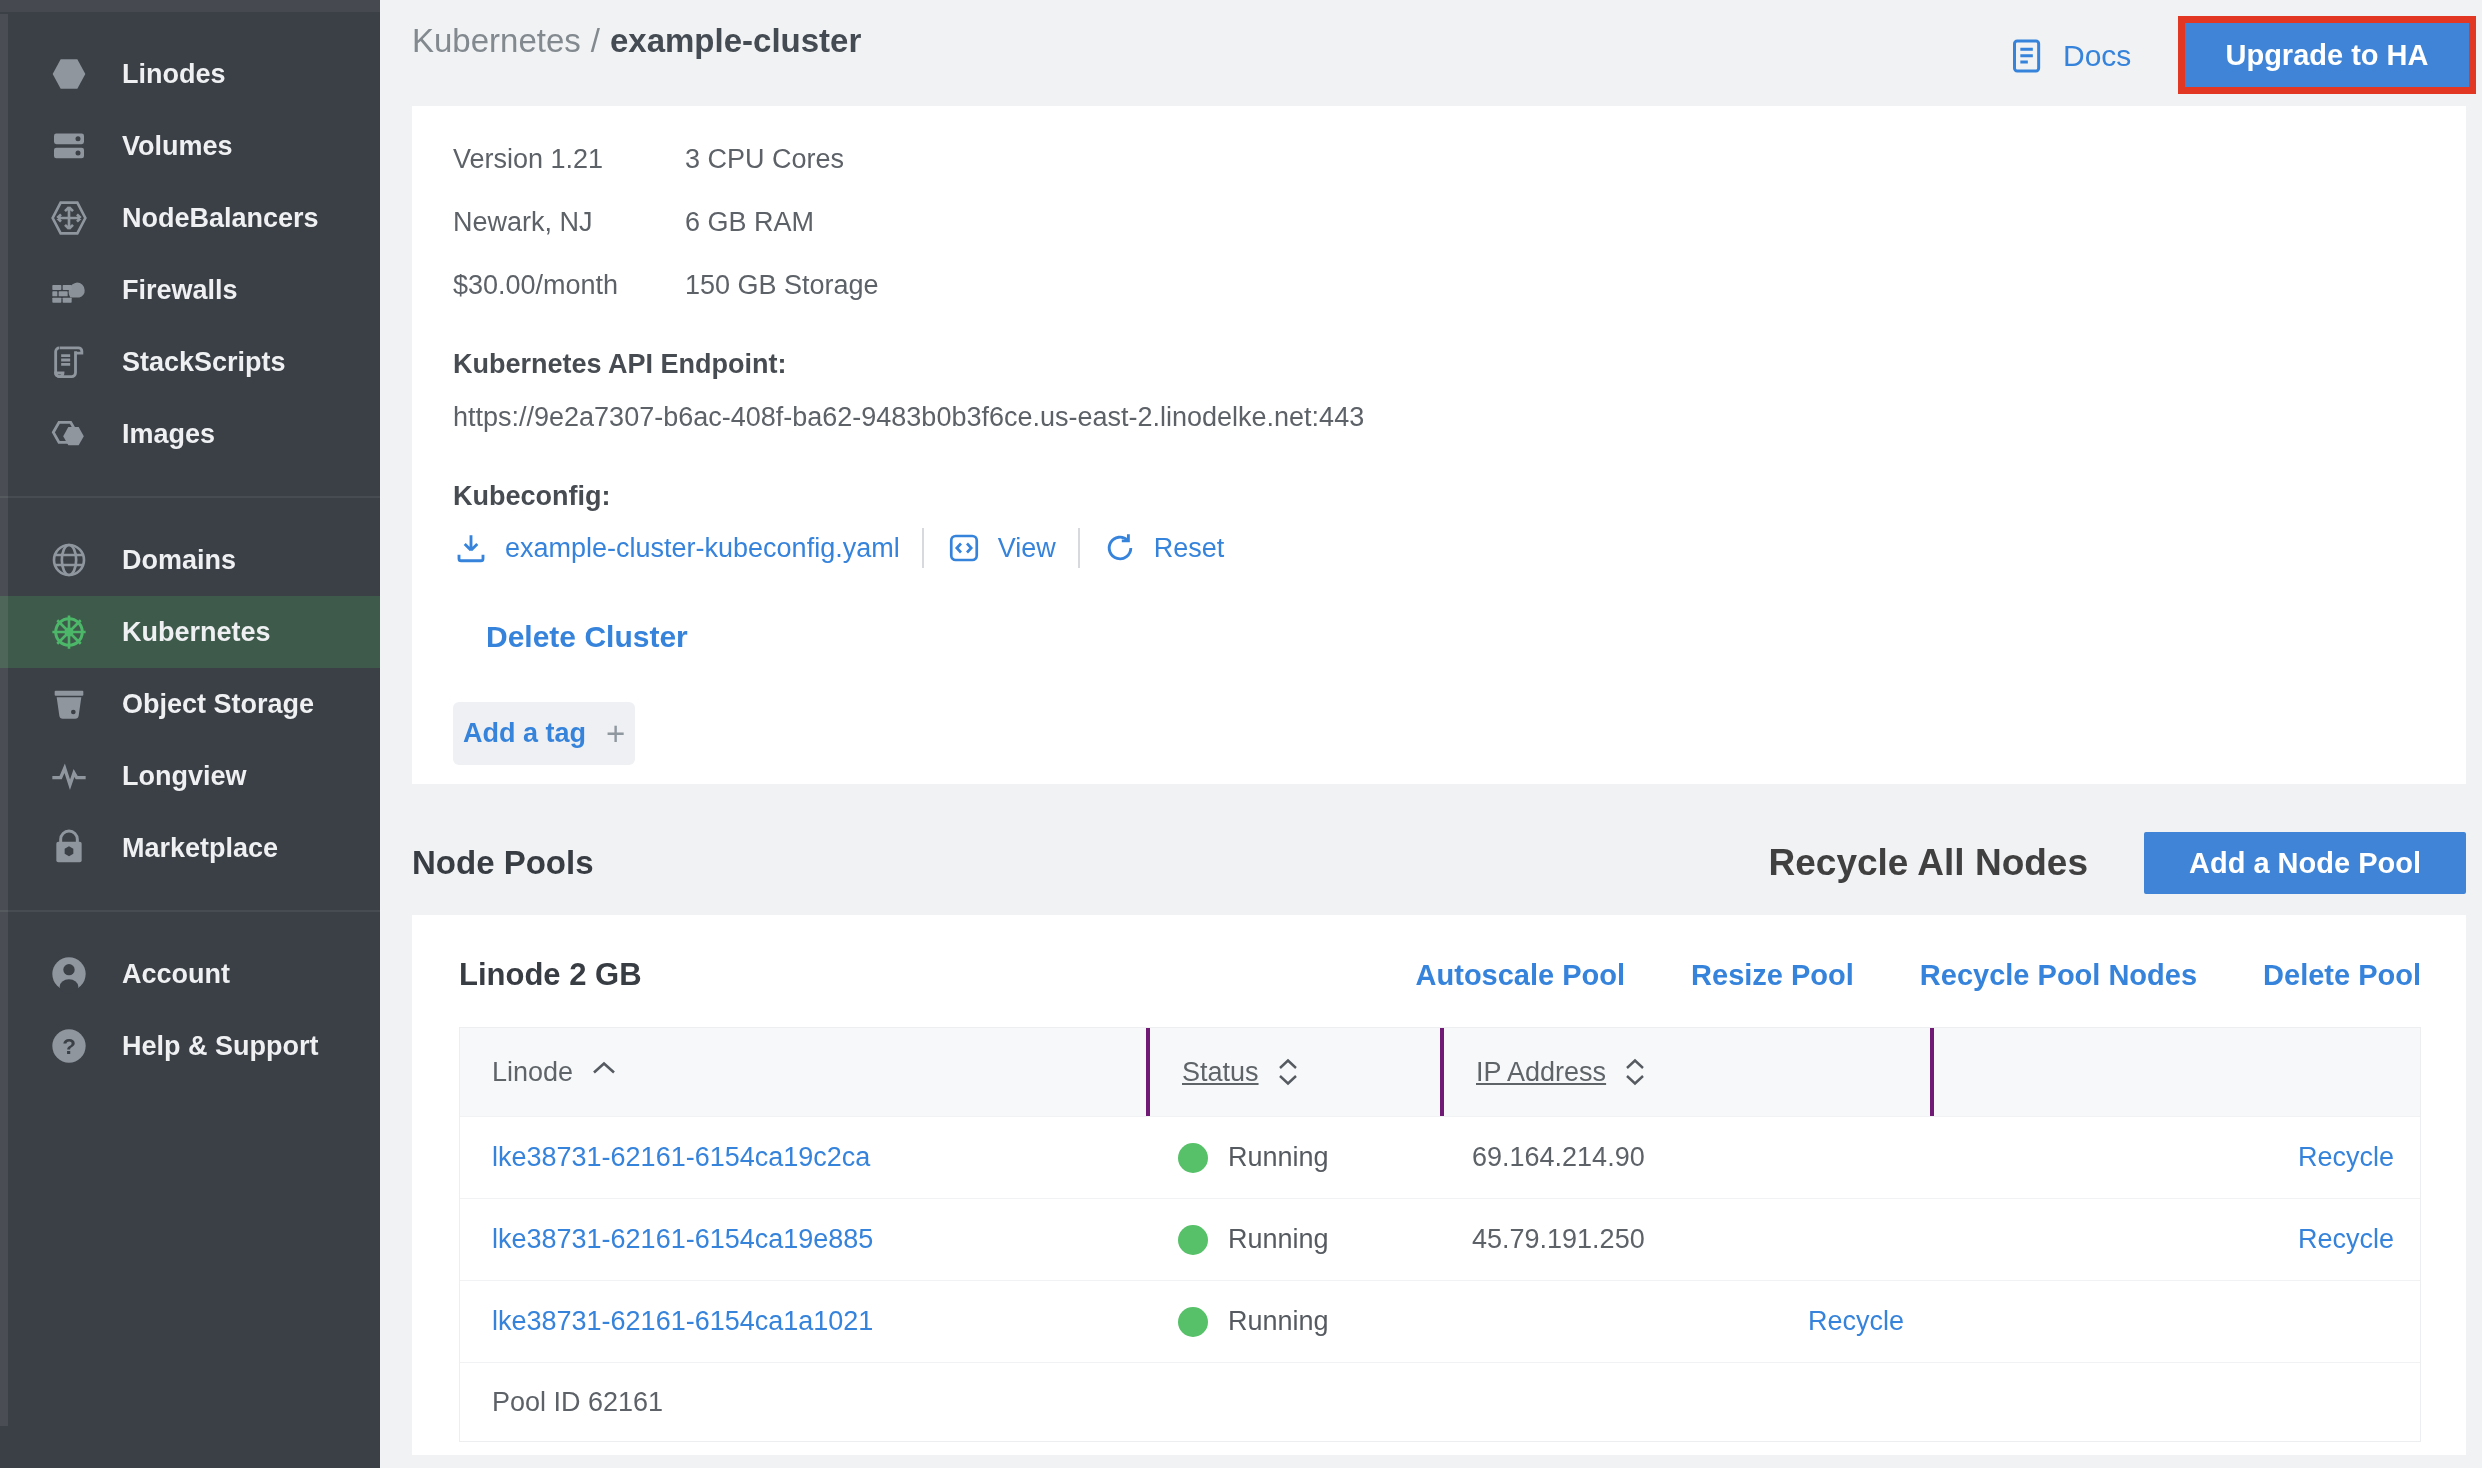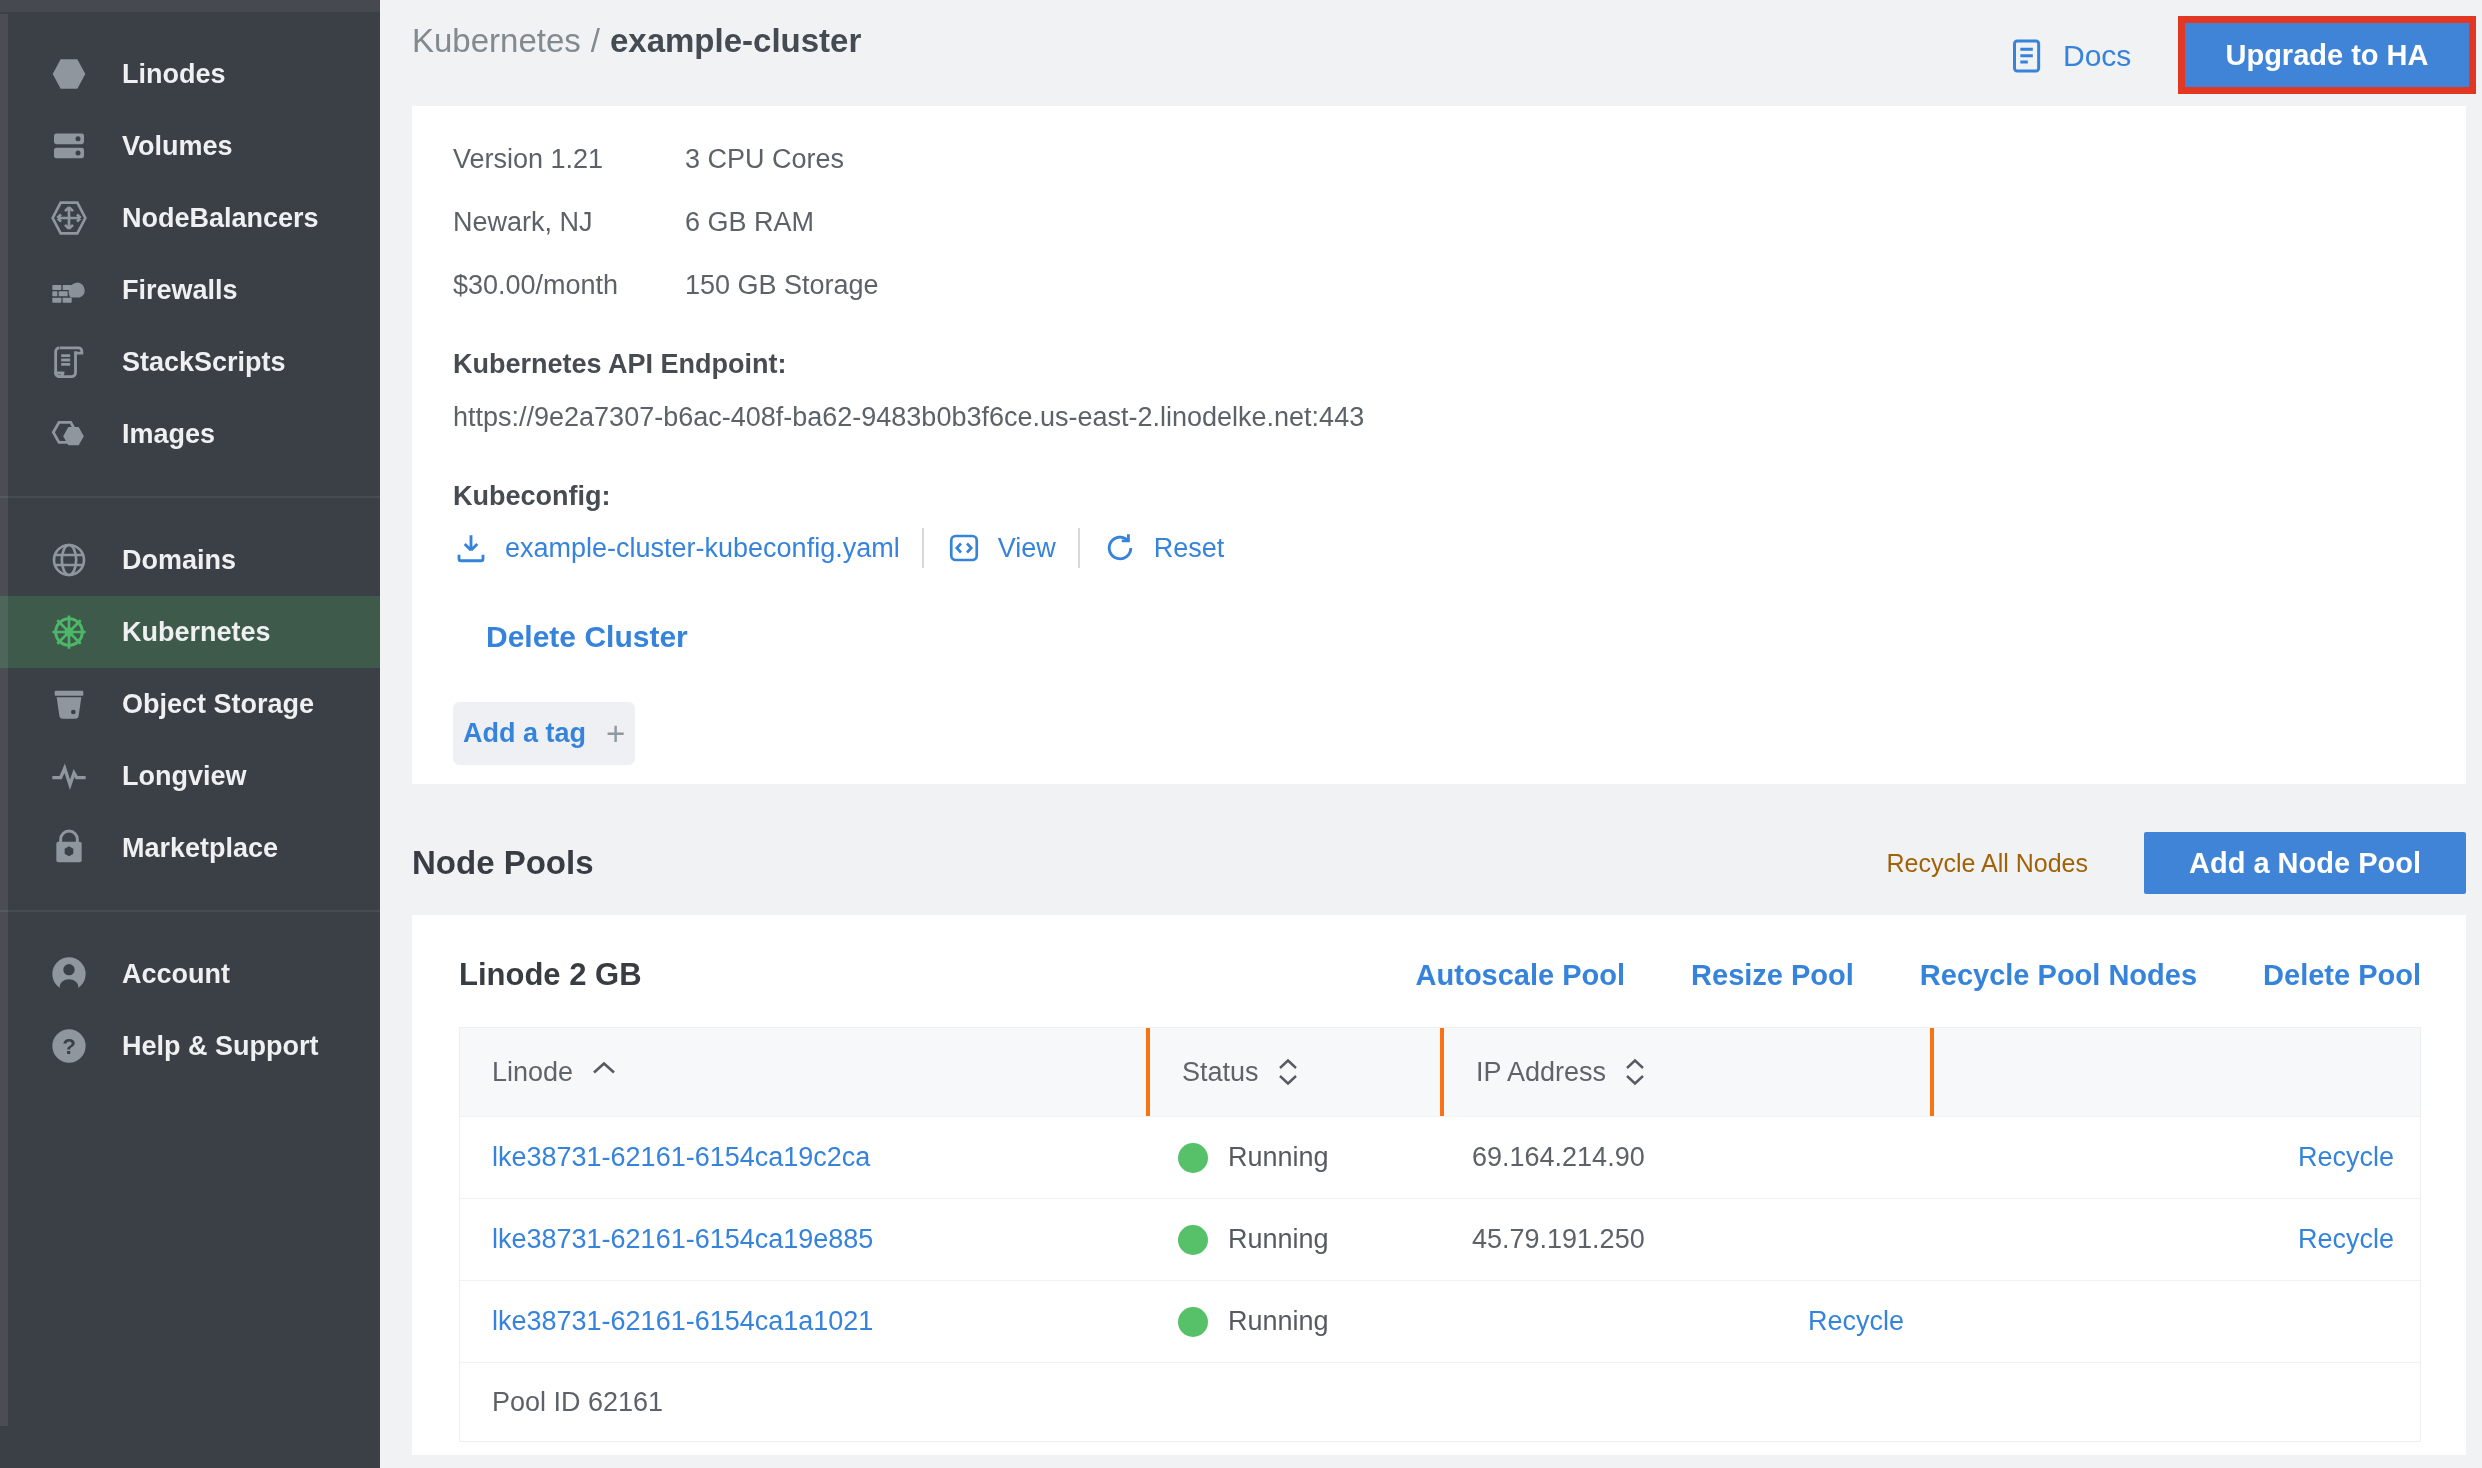--- a/index.html
+++ b/index.html
@@ -85,42 +85,42 @@
   }
   .add-tag-chip .plus { color: #8f979f; font-weight: 400; font-size: 33px; line-height: 1; }
 
   
   .pools-header {
     position: absolute; left: 412px; top: 832px; width: 2054px;
     display: flex; align-items: center; justify-content: space-between;
   }
   .pools-title { font-size: 33px; font-weight: 700; color: #383d44; }
   .pools-right { display: flex; align-items: center; gap: 56px; }
-  .recycle-all { color: #a16207; font-size: 25px; font-weight: 400; cursor: pointer; }
+  .recycle-all { color: #404040; font-size: 37px; font-weight: 700; cursor: pointer; }
   .add-pool-btn {
     width: 322px; height: 62px;
     background: #3f84d6; color: #fff; border: none; border-radius: 2px;
     font-family: inherit; font-size: 29px; font-weight: 700;
     display: flex; align-items: center; justify-content: center; cursor: pointer;
   }
 
   
   .pool-card { top: 915px; height: 540px; padding: 42px 45px 0 47px; }
   .pool-head { display: flex; align-items: center; justify-content: space-between; }
   .pool-name { font-size: 31px; font-weight: 700; color: #383d44; }
   .pool-actions { display: flex; gap: 66px; }
   .pool-action { color: #3683dc; font-size: 29px; font-weight: 700; cursor: pointer; white-space: nowrap; }
 
   .node-table { margin-top: 34px; border: 1px solid #eceef0; }
   .thead { display: flex; background: #f7f8f9; height: 88px; }
   .th {
     display: flex; align-items: center; gap: 18px;
     padding-left: 32px; font-size: 27px; color: #5f6469; cursor: pointer;
   }
-  .th + .th { border-left: 4px solid #f97316; }
+  .th + .th { border-left: 4px solid #701a75; text-decoration: underline; }
   .col-linode { width: 35%; } .col-status { width: 15%; }
   .col-ip { width: 25%; } .col-action { width: 25%; }
   .sort-stack { display: flex; flex-direction: column; gap: 4px; color: #565b61; }
   .sort-single { color: #565b61; position: relative; top: -4px; }
 
   .trow { display: flex; align-items: center; height: 82px; border-top: 1px solid #f1f2f3; font-size: 27px; }
   .trow > div { padding-left: 32px; }
   .cell-linode { color: #3683dc; cursor: pointer; }
   .cell-status { display: flex; align-items: center; gap: 20px; color: #565b61; }
   .status-dot { width: 30px; height: 30px; border-radius: 50%; background: #56c168; flex: none; }

